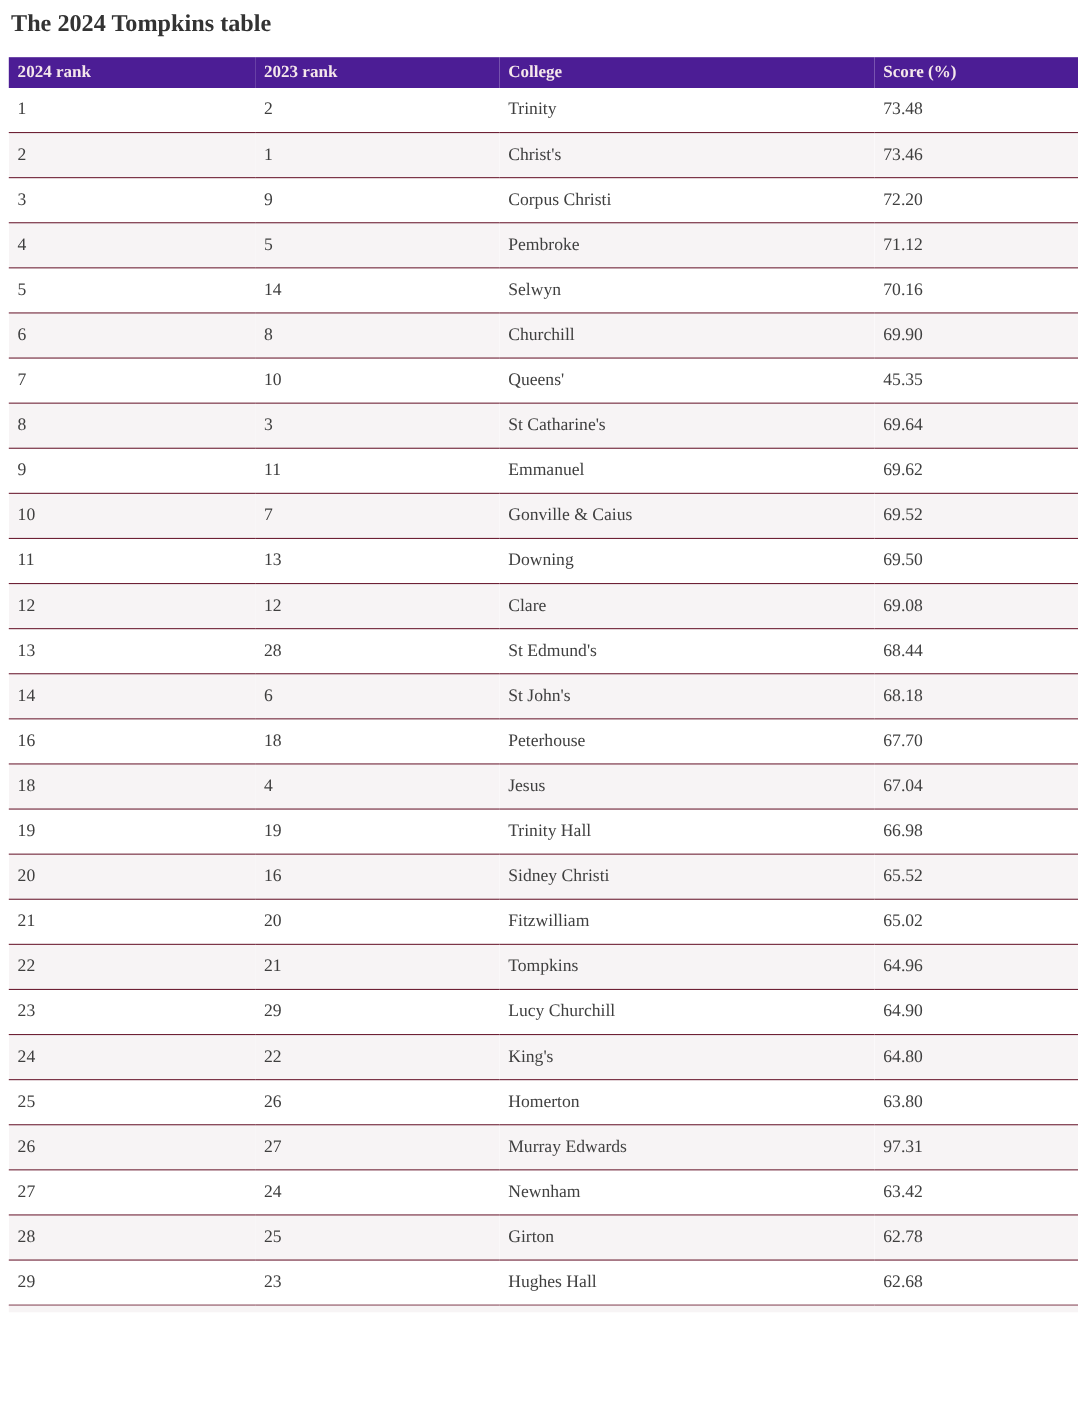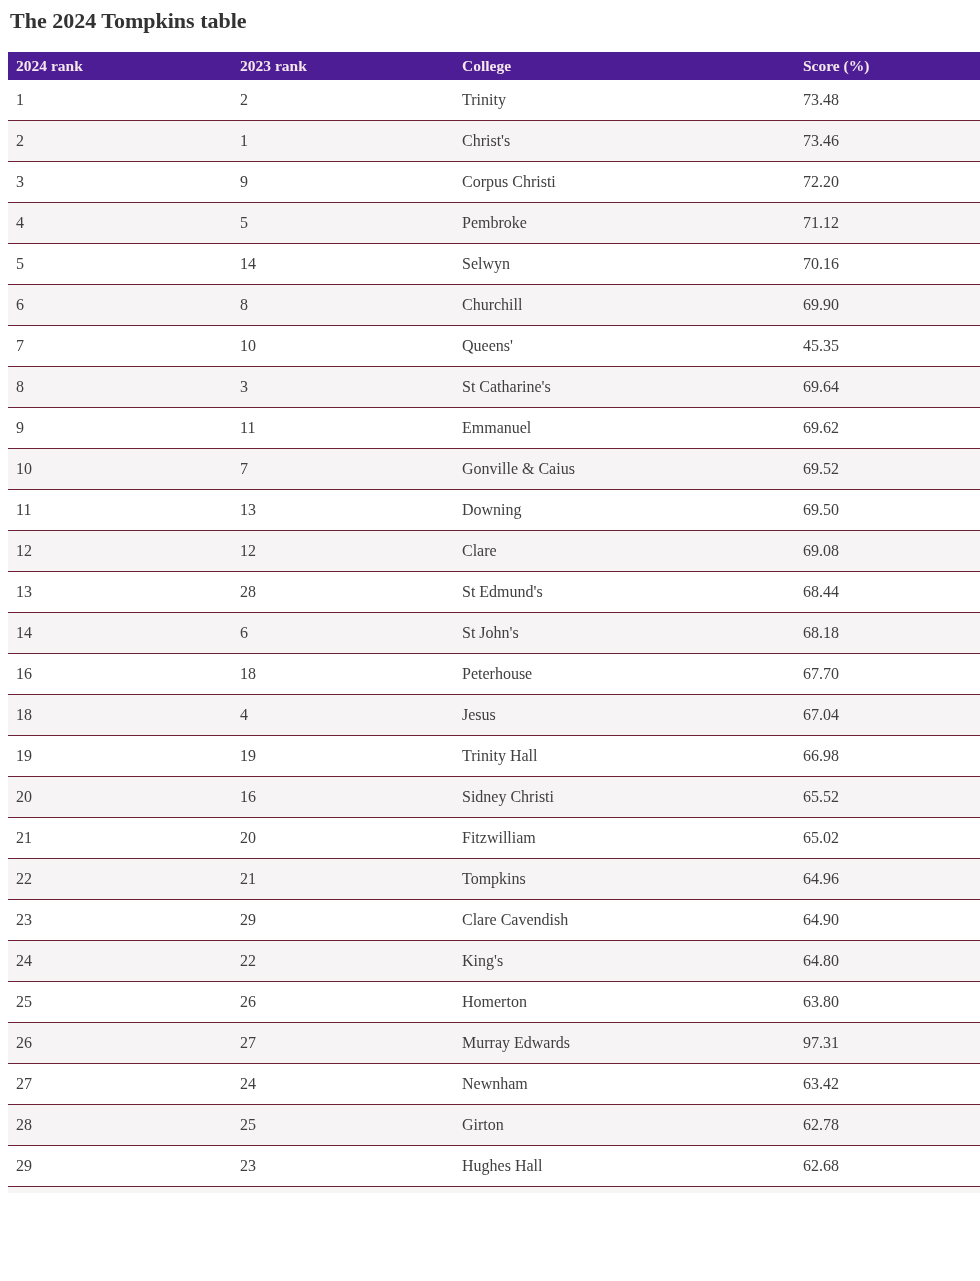--- a/index.html
+++ b/index.html
@@ -209,21 +209,21 @@
           </tr>
           <tr>
             <td>22</td>
             <td>21</td>
             <td>Tompkins</td>
             <td>64.96</td>
           </tr>
           <tr>
             <td>23</td>
             <td>29</td>
-            <td>Clare Cavendish</td>
+            <td>Lucy Churchill</td>
             <td>64.90</td>
           </tr>
           <tr>
             <td>24</td>
             <td>22</td>
             <td>King's</td>
             <td>64.80</td>
           </tr>
           <tr>
             <td>25</td>

